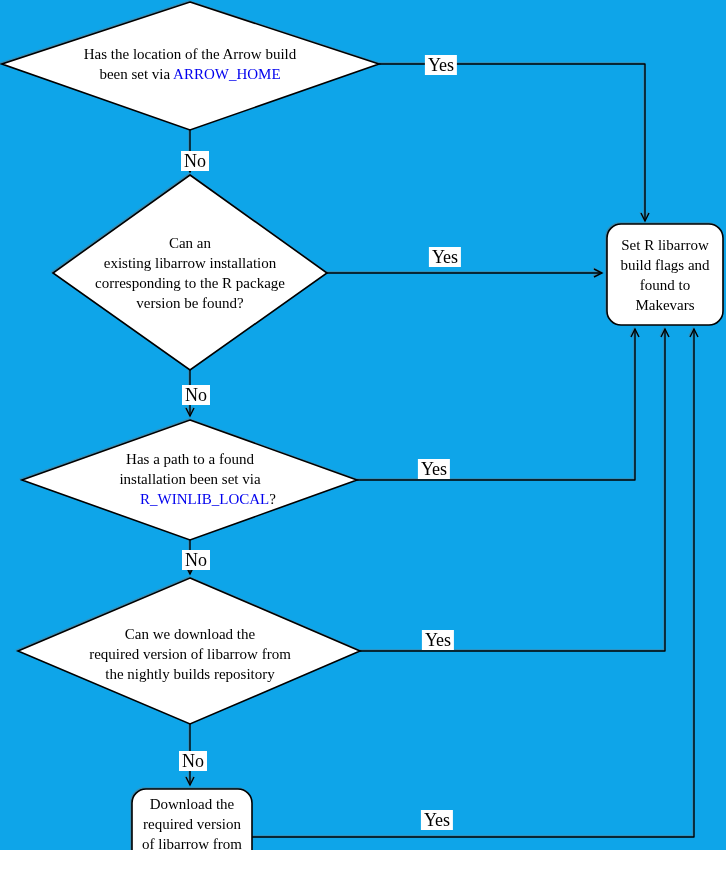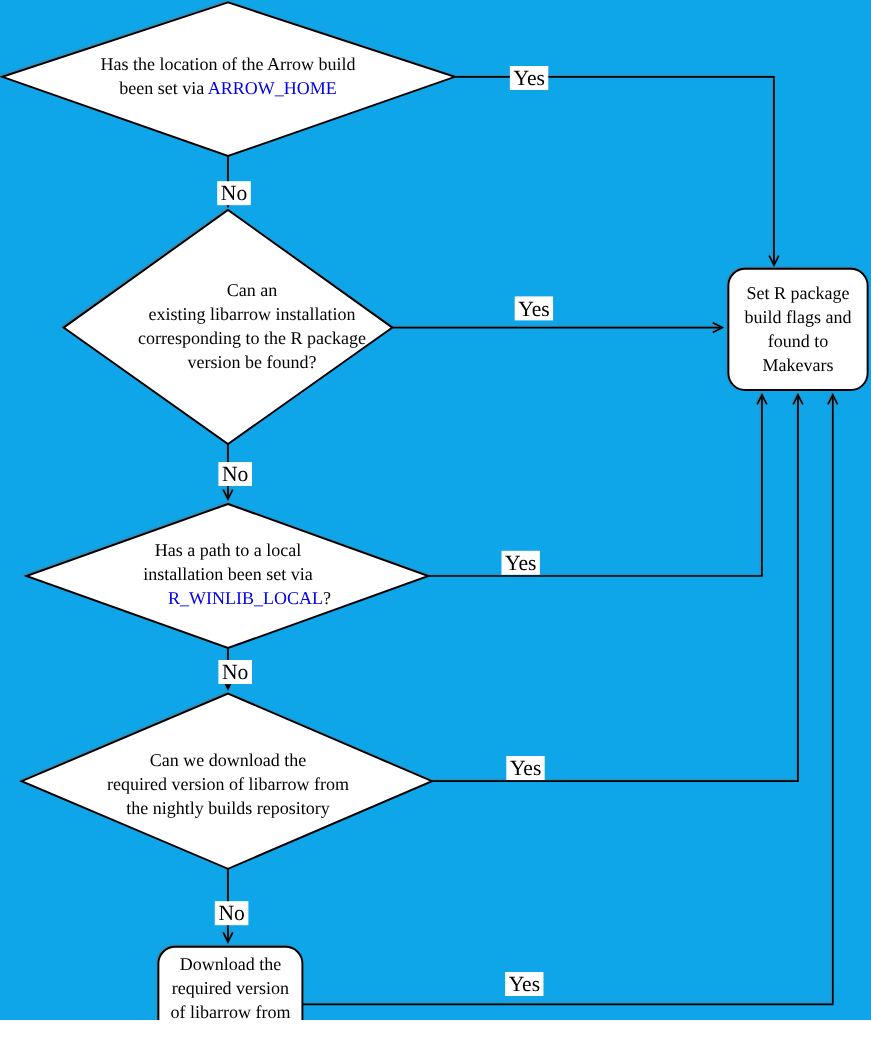--- a/index.html
+++ b/index.html
@@ -78,41 +78,41 @@
       <path d="M190,540 V574" marker-end="url(#vee)"></path>
       <path d="M190,724 V785" marker-end="url(#vee)"></path>
     </g>
   </svg>
 
   <div class="node-text" style="left:190px; top:64px;">
     <div>Has the location of the Arrow build</div>
     <div><span>been set via </span><span class="accent" style="color: rgb(0, 0, 238); text-align: right;">ARROW_HOME</span></div>
   </div>
 
-  <div class="node-text" style="left:190px; top:273px;margin-left:20px;">
+  <div class="node-text" style="left:190px; top:273px;">
     <div>Can an</div>
     <div>existing libarrow installation</div>
     <div>corresponding to the R package</div>
     <div>version be found?</div>
   </div>
 
   <div class="node-text" style="left:190px; top:479px;">
-    <div>Has a path to a local</div>
+    <div>Has a path to a found</div>
     <div>installation been set via</div>
     <div><span class="accent" style="color: rgb(0, 0, 238); margin-left: 36px;">R_WINLIB_LOCAL</span><span>?</span></div>
   </div>
 
   <div class="node-text" style="left:190px; top:654px;">
     <div>Can we download the</div>
     <div>required version of libarrow from</div>
     <div>the nightly builds repository</div>
   </div>
 
   <div class="node-text" style="left:665px; top:275px;">
-    <div>Set R package</div>
+    <div>Set R libarrow</div>
     <div>build flags and</div>
     <div>found to</div>
     <div>Makevars</div>
   </div>
 
   <div class="node-text" style="left:192px; top:834px;">
     <div>Download the</div>
     <div>required version</div>
     <div>of libarrow from</div>
     <div>Rwinlib</div>

